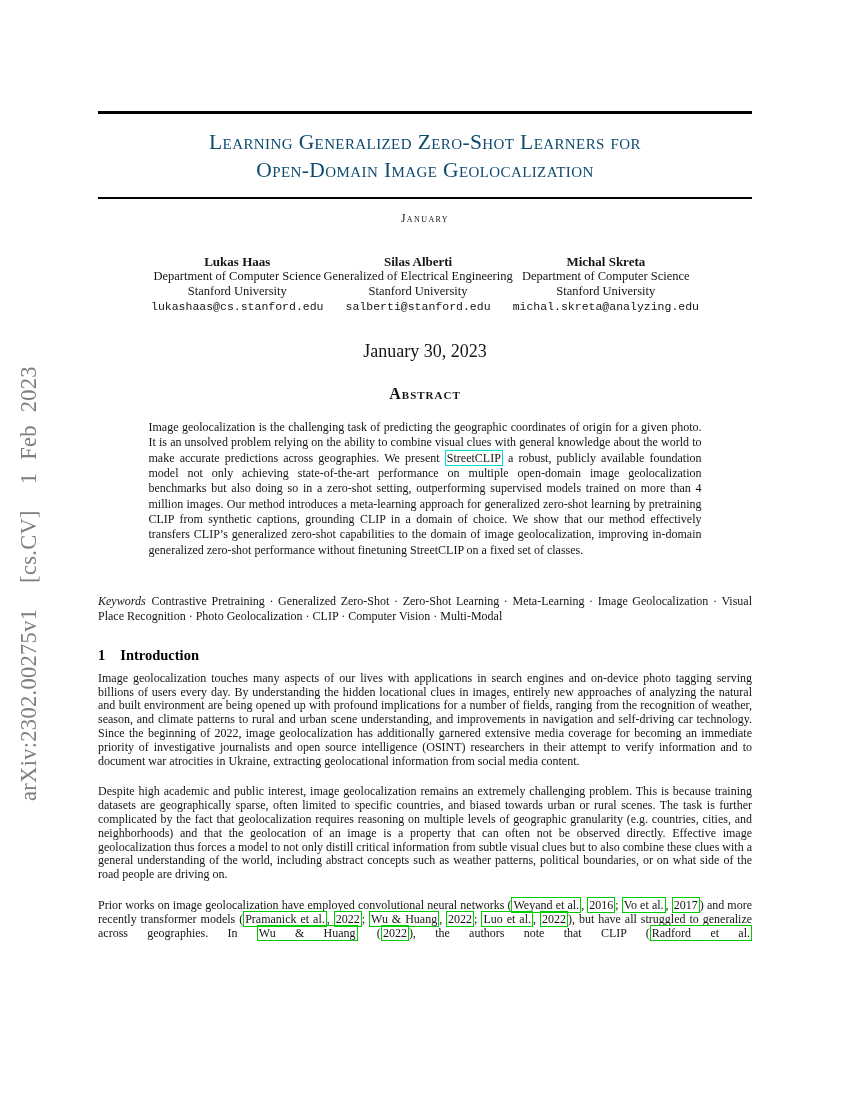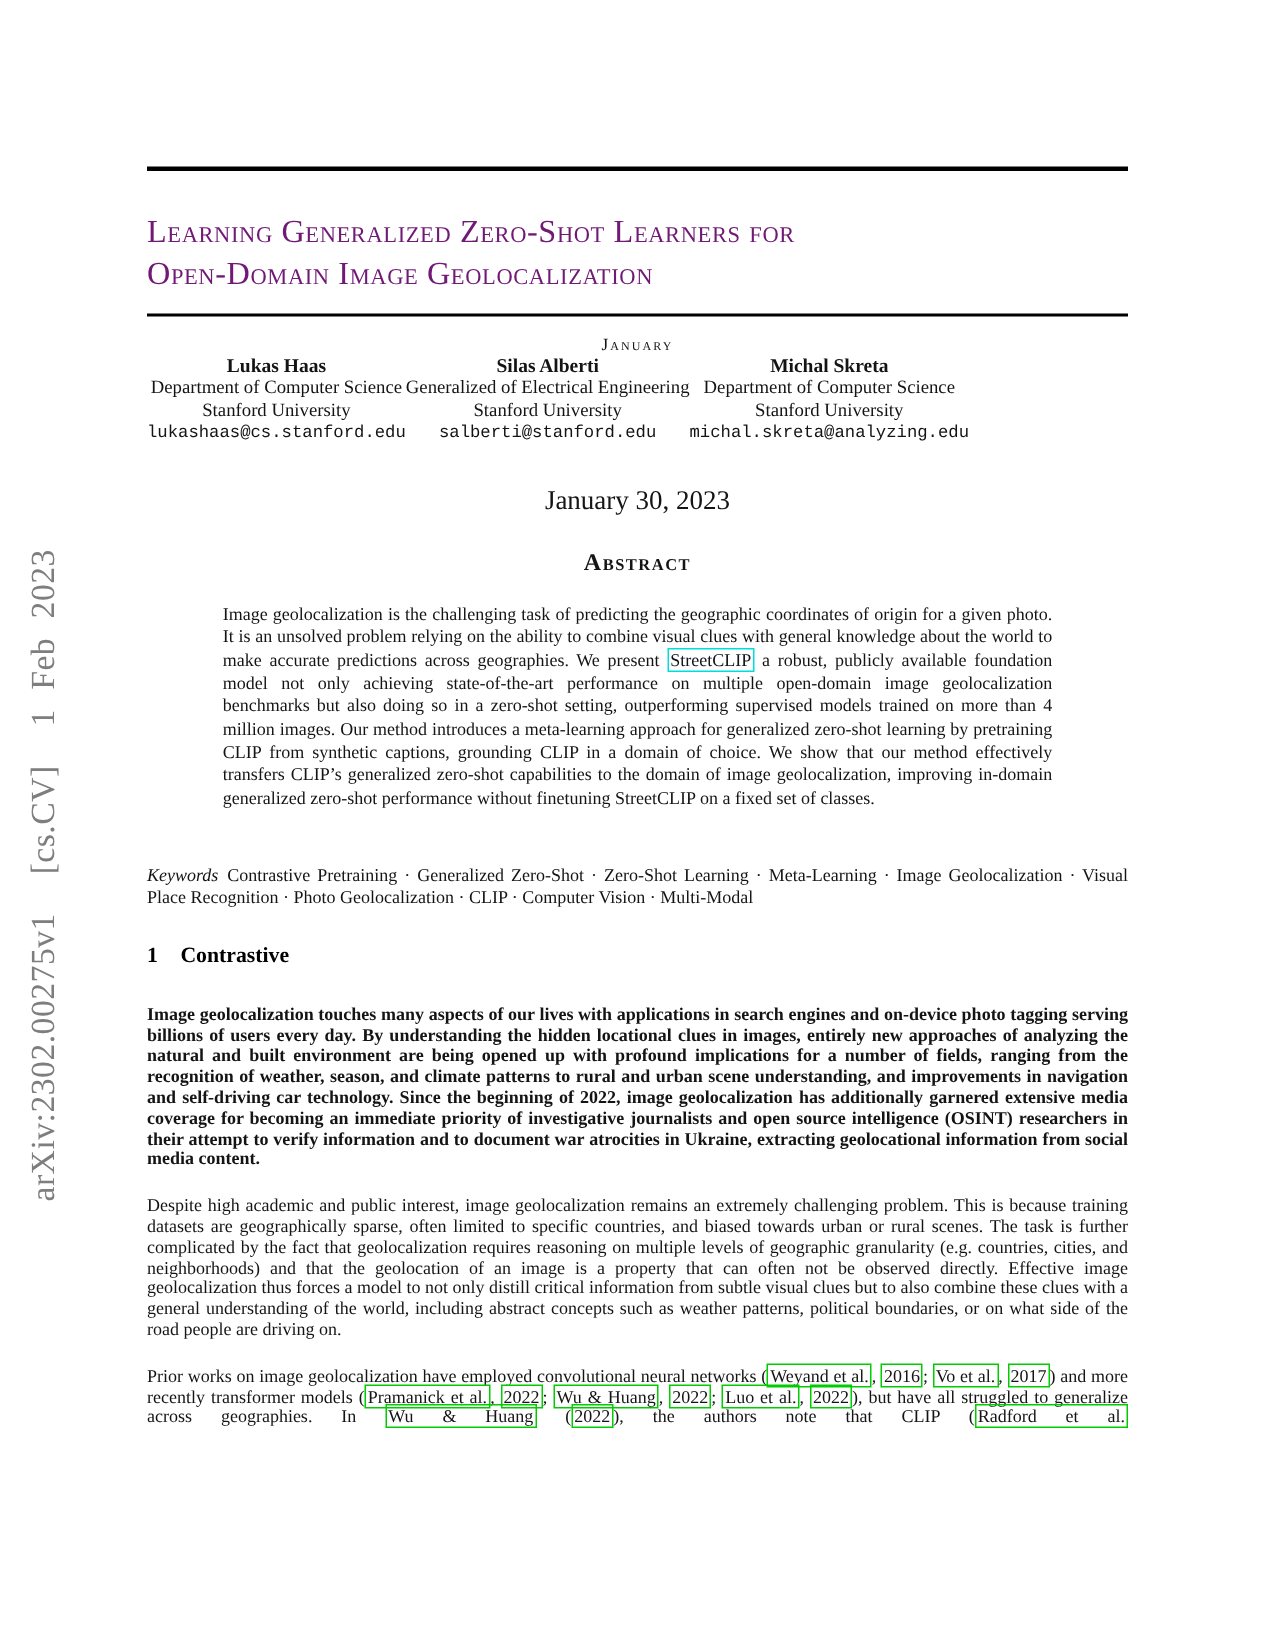--- a/index.html
+++ b/index.html
@@ -22,37 +22,38 @@
     letter-spacing: 0.3px;
   }
 
   .content { position: absolute; left: 98px; top: 0; width: 654px; }
 
   .rule { height: 2.6px; background: #000; width: 100%; }
   .rule-top { margin-top: 111px; }
   .rule-bottom { margin-top: 13px; }
 
   .paper-title {
-    margin-top: 26px;
+    margin-top: 14px;
+    text-align: center;
     font-variant: small-caps;
     font-size: 21.5px;
     line-height: 28px;
     letter-spacing: 0.4px;
-    color: #701a75;
+    color: #0c4a6e;
   }
 
   .preprint {
     margin-top: 13px;
     text-align: center;
     font-variant: small-caps;
     font-size: 11.5px;
     letter-spacing: 1.4px;
   }
 
-  .authors { display: flex; justify-content: flex-start; }
+  .authors { margin-top: 30px; display: flex; justify-content: center; }
   .author { text-align: center; font-size: 12.5px; line-height: 15px; }
   .author .author-name { font-weight: bold; font-size: 13px; }
   .author .author-email { font-family: "Liberation Mono", "DejaVu Sans Mono", monospace; font-size: 11.5px; letter-spacing: 0px; }
 
   .pub-date { margin-top: 27px; text-align: center; font-size: 18px; }
 
   .abstract-heading {
     margin-top: 23px;
     text-align: center;
     font-variant: small-caps;
@@ -79,21 +80,21 @@
 
   .section-heading { margin-top: 23px; font-size: 14.5px; font-weight: bold; color: #000; }
   .section-number { margin-right: 15px; }
 
   .para {
     margin-top: 17px;
     font-size: 12px;
     line-height: 13.8px;
     text-align: justify;
   }
-  .para.first { margin-top: 24px; font-weight: bold; }
+  .para.first { margin-top: 8px; }
   .para.last-justified { text-align-last: justify; }
 
   .ref-box { border: 1px solid; padding: 0 1px; }
   .ref-box.green { border-color: #00cc00; }
   .ref-box.cyan  { border-color: #00dddd; }
 </style>
 </head>
 <body>
 
 <div class="page">
@@ -138,21 +139,21 @@
 
     <div class="abstract-heading">Abstract</div>
 
     <div class="abstract-body"><span>Image geolocalization is the challenging task of predicting the geographic coordinates of origin for a given photo. It is an unsolved problem relying on the ability to combine visual clues with general knowledge about the world to make accurate predictions across geographies. We present </span><span class="ref-box cyan">StreetCLIP</span><span> a robust, publicly available foundation model not only achieving state-of-the-art performance on multiple open-domain image geolocalization benchmarks but also doing so in a zero-shot setting, outperforming supervised models trained on more than 4 million images. Our method introduces a meta-learning approach for generalized zero-shot learning by pretraining CLIP from synthetic captions, grounding CLIP in a domain of choice. We show that our method effectively transfers CLIP’s generalized zero-shot capabilities to the domain of image geolocalization, improving in-domain generalized zero-shot performance without finetuning StreetCLIP on a fixed set of classes.</span></div>
 
     <div class="keywords">
       <span class="keywords-label">Keywords</span><span>Contrastive Pretraining · Generalized Zero-Shot · Zero-Shot Learning · Meta-Learning · Image Geolocalization · Visual Place Recognition · Photo Geolocalization · CLIP · Computer Vision · Multi-Modal</span>
     </div>
 
     <div class="section-heading">
-      <span class="section-number">1</span><span>Contrastive</span>
+      <span class="section-number">1</span><span>Introduction</span>
     </div>
 
     <div class="para first">Image geolocalization touches many aspects of our lives with applications in search engines and on-device photo tagging serving billions of users every day. By understanding the hidden locational clues in images, entirely new approaches of analyzing the natural and built environment are being opened up with profound implications for a number of fields, ranging from the recognition of weather, season, and climate patterns to rural and urban scene understanding, and improvements in navigation and self-driving car technology. Since the beginning of 2022, image geolocalization has additionally garnered extensive media coverage for becoming an immediate priority of investigative journalists and open source intelligence (OSINT) researchers in their attempt to verify information and to document war atrocities in Ukraine, extracting geolocational information from social media content.</div>
 
     <div class="para">Despite high academic and public interest, image geolocalization remains an extremely challenging problem. This is because training datasets are geographically sparse, often limited to specific countries, and biased towards urban or rural scenes. The task is further complicated by the fact that geolocalization requires reasoning on multiple levels of geographic granularity (e.g. countries, cities, and neighborhoods) and that the geolocation of an image is a property that can often not be observed directly. Effective image geolocalization thus forces a model to not only distill critical information from subtle visual clues but to also combine these clues with a general understanding of the world, including abstract concepts such as weather patterns, political boundaries, or on what side of the road people are driving on.</div>
 
     <div class="para last-justified"><span>Prior works on image geolocalization have employed convolutional neural networks (</span><span class="ref-box green">Weyand et al.</span><span>, </span><span class="ref-box green">2016</span><span>; </span><span class="ref-box green">Vo et al.</span><span>, </span><span class="ref-box green">2017</span><span>) and more recently transformer models (</span><span class="ref-box green">Pramanick et al.</span><span>, </span><span class="ref-box green">2022</span><span>; </span><span class="ref-box green">Wu &amp; Huang</span><span>, </span><span class="ref-box green">2022</span><span>; </span><span class="ref-box green">Luo et al.</span><span>, </span><span class="ref-box green">2022</span><span>), but have all struggled to generalize across geographies. In </span><span class="ref-box green">Wu &amp; Huang</span><span> (</span><span class="ref-box green">2022</span><span>), the authors note that CLIP (</span><span class="ref-box green">Radford et al.</span></div>
 
   </div>
 </div>

